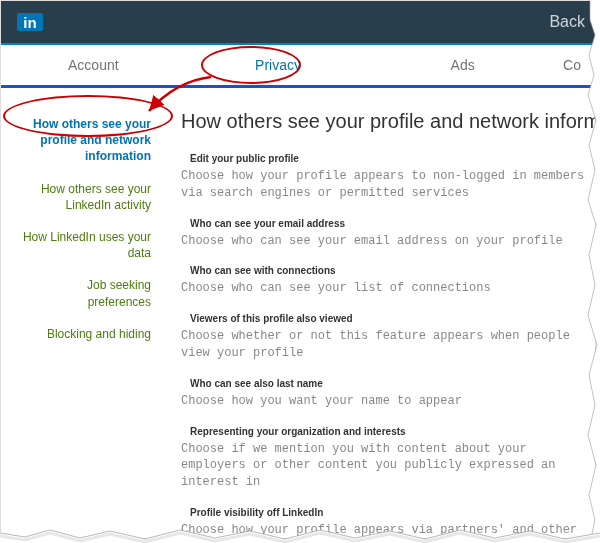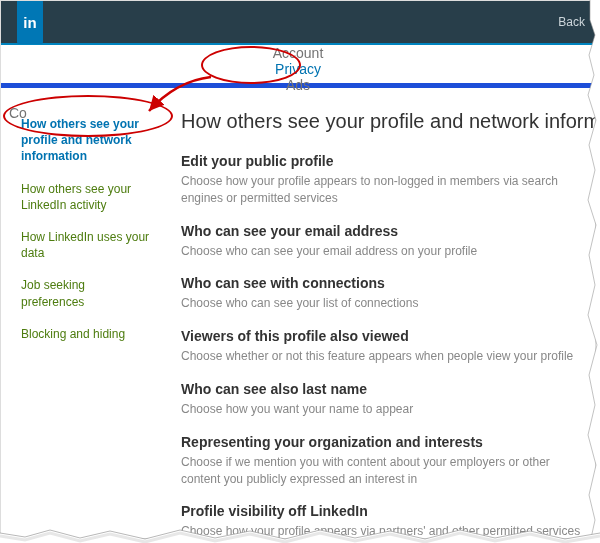--- a/index.html
+++ b/index.html
@@ -22,41 +22,40 @@
   .topbar {
     background: #283e4a;
     height: 42px;
     display: flex;
     align-items: center;
     justify-content: space-between;
     padding: 0 10px 0 16px;
   }
   .logo {
     width: 26px;
-    height: 44px;
+    height: 18px;
     background: #0077b5;
     color: #fff;
     font-weight: 700;
     font-size: 15px;
     display: flex;
     align-items: center;
     justify-content: center;
     border-radius: 2px;
     font-family: Arial, sans-serif;
   }
   .back {
     color: #cdd6db;
-    font-size: 12px;
+    font-size: 16px;
   }
   .tabbar {
     border-top: 2px solid #0084bf;
     display: flex;
     height: 45px;
-    border-bottom: 5px solid #1d4ed8;
-    flex-direction: column;
+    border-bottom: 3px solid #1d4ed8;
   }
   .tab {
     flex: 1;
     display: flex;
     align-items: center;
     justify-content: center;
     font-size: 14px;
     color: #737373;
     cursor: pointer;
     position: relative;
@@ -66,20 +65,21 @@
     font-weight: 400;
   }
   .content {
     display: flex;
     height: calc(100% - 87px);
   }
   .sidebar {
     width: 160px;
     padding: 20px 10px 0 20px;
     flex-shrink: 0;
+    text-align: right;
   }
   .side-item {
     font-size: 12px;
     color: #4d7c0f;
     padding: 8px 0;
     line-height: 1.35;
     cursor: pointer;
   }
   .side-item.active {
     color: #0073b1;
@@ -94,29 +94,31 @@
     font-size: 20px;
     font-weight: 400;
     color: #333;
     margin-bottom: 20px;
     white-space: nowrap;
   }
   .section {
     margin-bottom: 16px;
   }
   .section h2 {
-    font-size: 14px;
+    font-size: 10px;
     font-weight: 700;
     color: #333;
     margin-bottom: 4px;
+    margin-left: 9px;
   }
   .section p {
     font-size: 12px;
     color: #888;
     line-height: 1.4;
+    font-family: Liberation Mono, monospace;
   }
   
   .circle1 {
     position: absolute;
     top: 45px;
     left: 200px;
     width: 100px;
     height: 38px;
     border: 2.5px solid #cc0000;
     border-radius: 50%;

